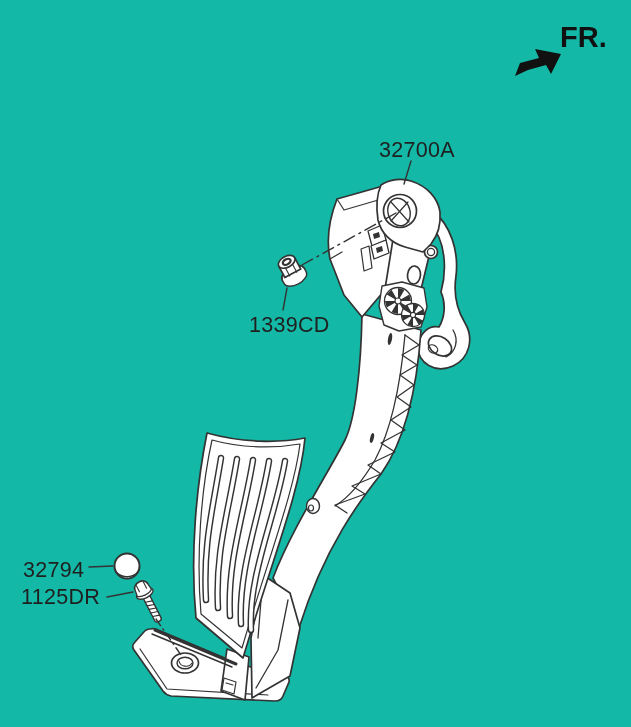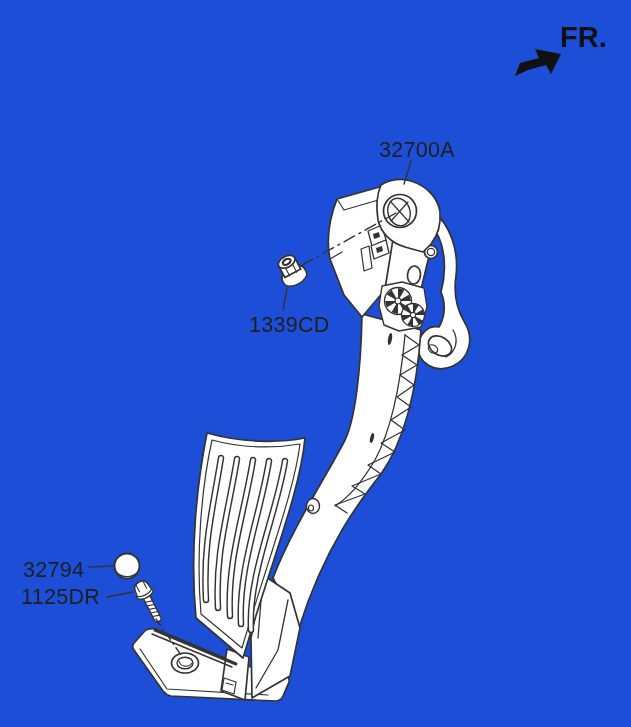--- a/index.html
+++ b/index.html
@@ -1,19 +1,19 @@
 <!DOCTYPE html>
 <html><head>
 <meta charset="utf-8">
 <style>
   html,body{margin:0;padding:0;background:#ffffff;}
   .stage{
     position:relative;
     width:631px;height:727px;
-    background:#1d4ed8;
+    background:#14b8a6;
     font-family:"Liberation Sans", sans-serif;
     overflow:hidden;
   }
   .stage svg{display:block;}
   .part-label{
     font-size:21.5px;
     fill:#1f1f1f;
     letter-spacing:.3px;
     cursor:pointer;
   }

